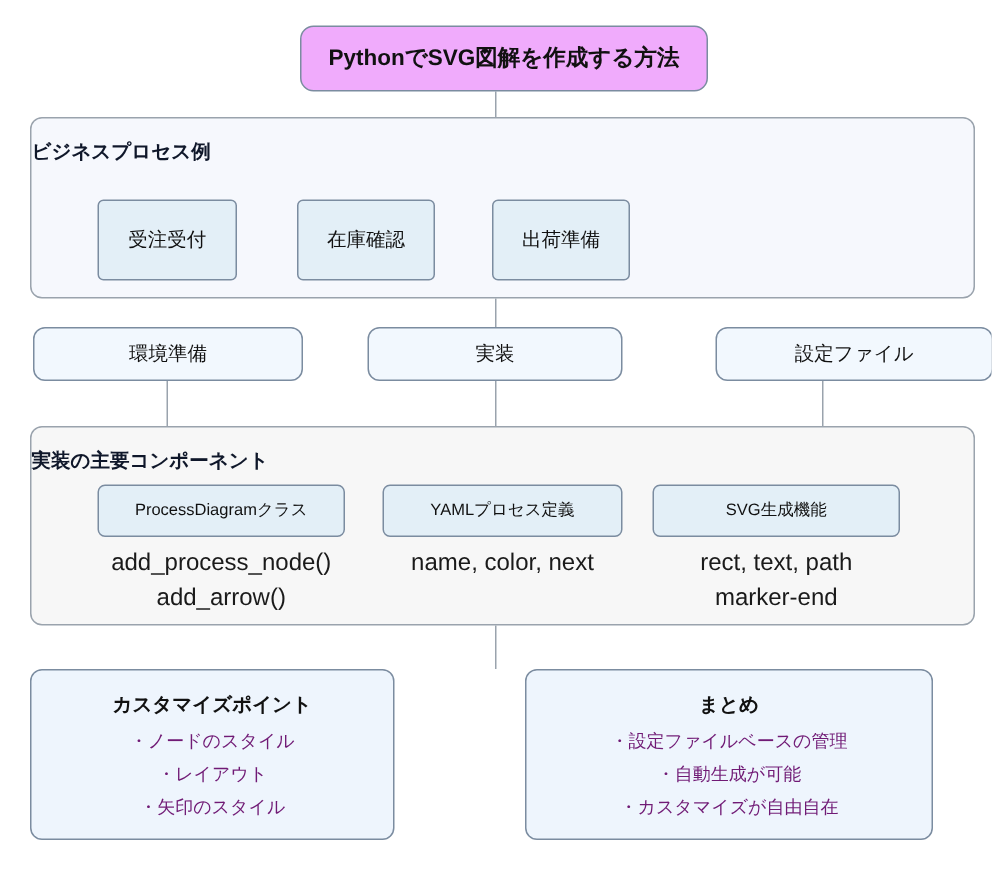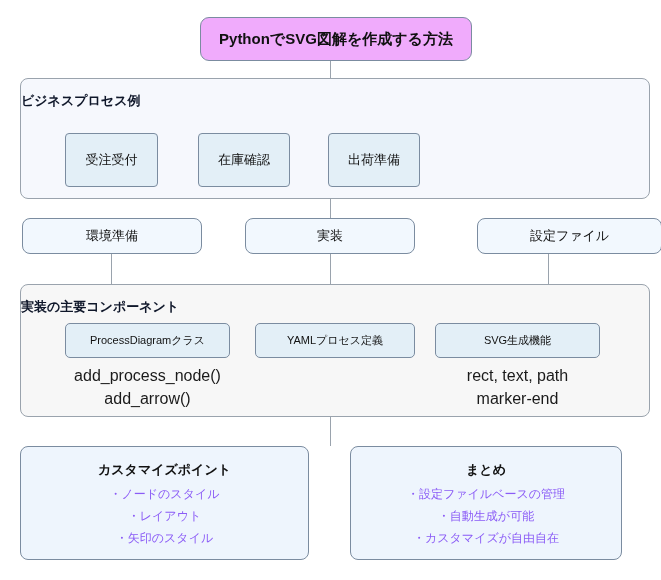--- a/index.html
+++ b/index.html
@@ -68,21 +68,21 @@
   }
 
   
   .summary-box{
     position:absolute;box-sizing:border-box;top:446px;height:114px;
     background:#eef5fd;border:1px solid #7b8ca0;border-radius:8px;
     display:flex;flex-direction:column;align-items:center;
     padding-top:14px;
   }
   .summary-head{font-size:13px;font-weight:bold;color:#111;margin-bottom:9px;}
-  .summary-line{font-size:12px;color:#8b5cf6;line-height:1.1;margin-bottom:9px;}
+  .summary-line{font-size:12px;color:#701a75;line-height:1.1;margin-bottom:9px;}
   .connector-line{stroke:#9aa3ad;stroke-width:1;}
   .arrow-line{stroke:#555b61;stroke-width:1.4;}
   .arrow-head{fill:#555b61;}
 </style>
 </head>
 <body>
 
 <div id="canvas">
 
   <svg width="661" height="580" style="position:absolute;left:0;top:0;">
@@ -130,29 +130,30 @@
   </div>
 
   <div class="node comp-box" style="left:65px;width:165px;">ProcessDiagramクラス</div>
   <div class="comp-sub" style="left:65px;width:165px;">
     <div>add_process_node()</div>
     <div>add_arrow()</div>
   </div>
 
   <div class="node comp-box" style="left:255px;width:160px;">YAMLプロセス定義</div>
   <div class="comp-sub" style="left:255px;width:160px;">
+    <div>name, color, next</div>
   </div>
 
   <div class="node comp-box" style="left:435px;width:165px;">SVG生成機能</div>
   <div class="comp-sub" style="left:435px;width:165px;">
     <div>rect, text, path</div>
     <div>marker-end</div>
   </div>
 
-  <div class="summary-box" style="left:20px;width:289px;">
+  <div class="summary-box" style="left:20px;width:243px;">
     <div class="summary-head">カスタマイズポイント</div>
     <div class="summary-line">・ノードのスタイル</div>
     <div class="summary-line">・レイアウト</div>
     <div class="summary-line">・矢印のスタイル</div>
   </div>
 
   <div class="summary-box" style="left:350px;width:272px;">
     <div class="summary-head">まとめ</div>
     <div class="summary-line">・設定ファイルベースの管理</div>
     <div class="summary-line">・自動生成が可能</div>

